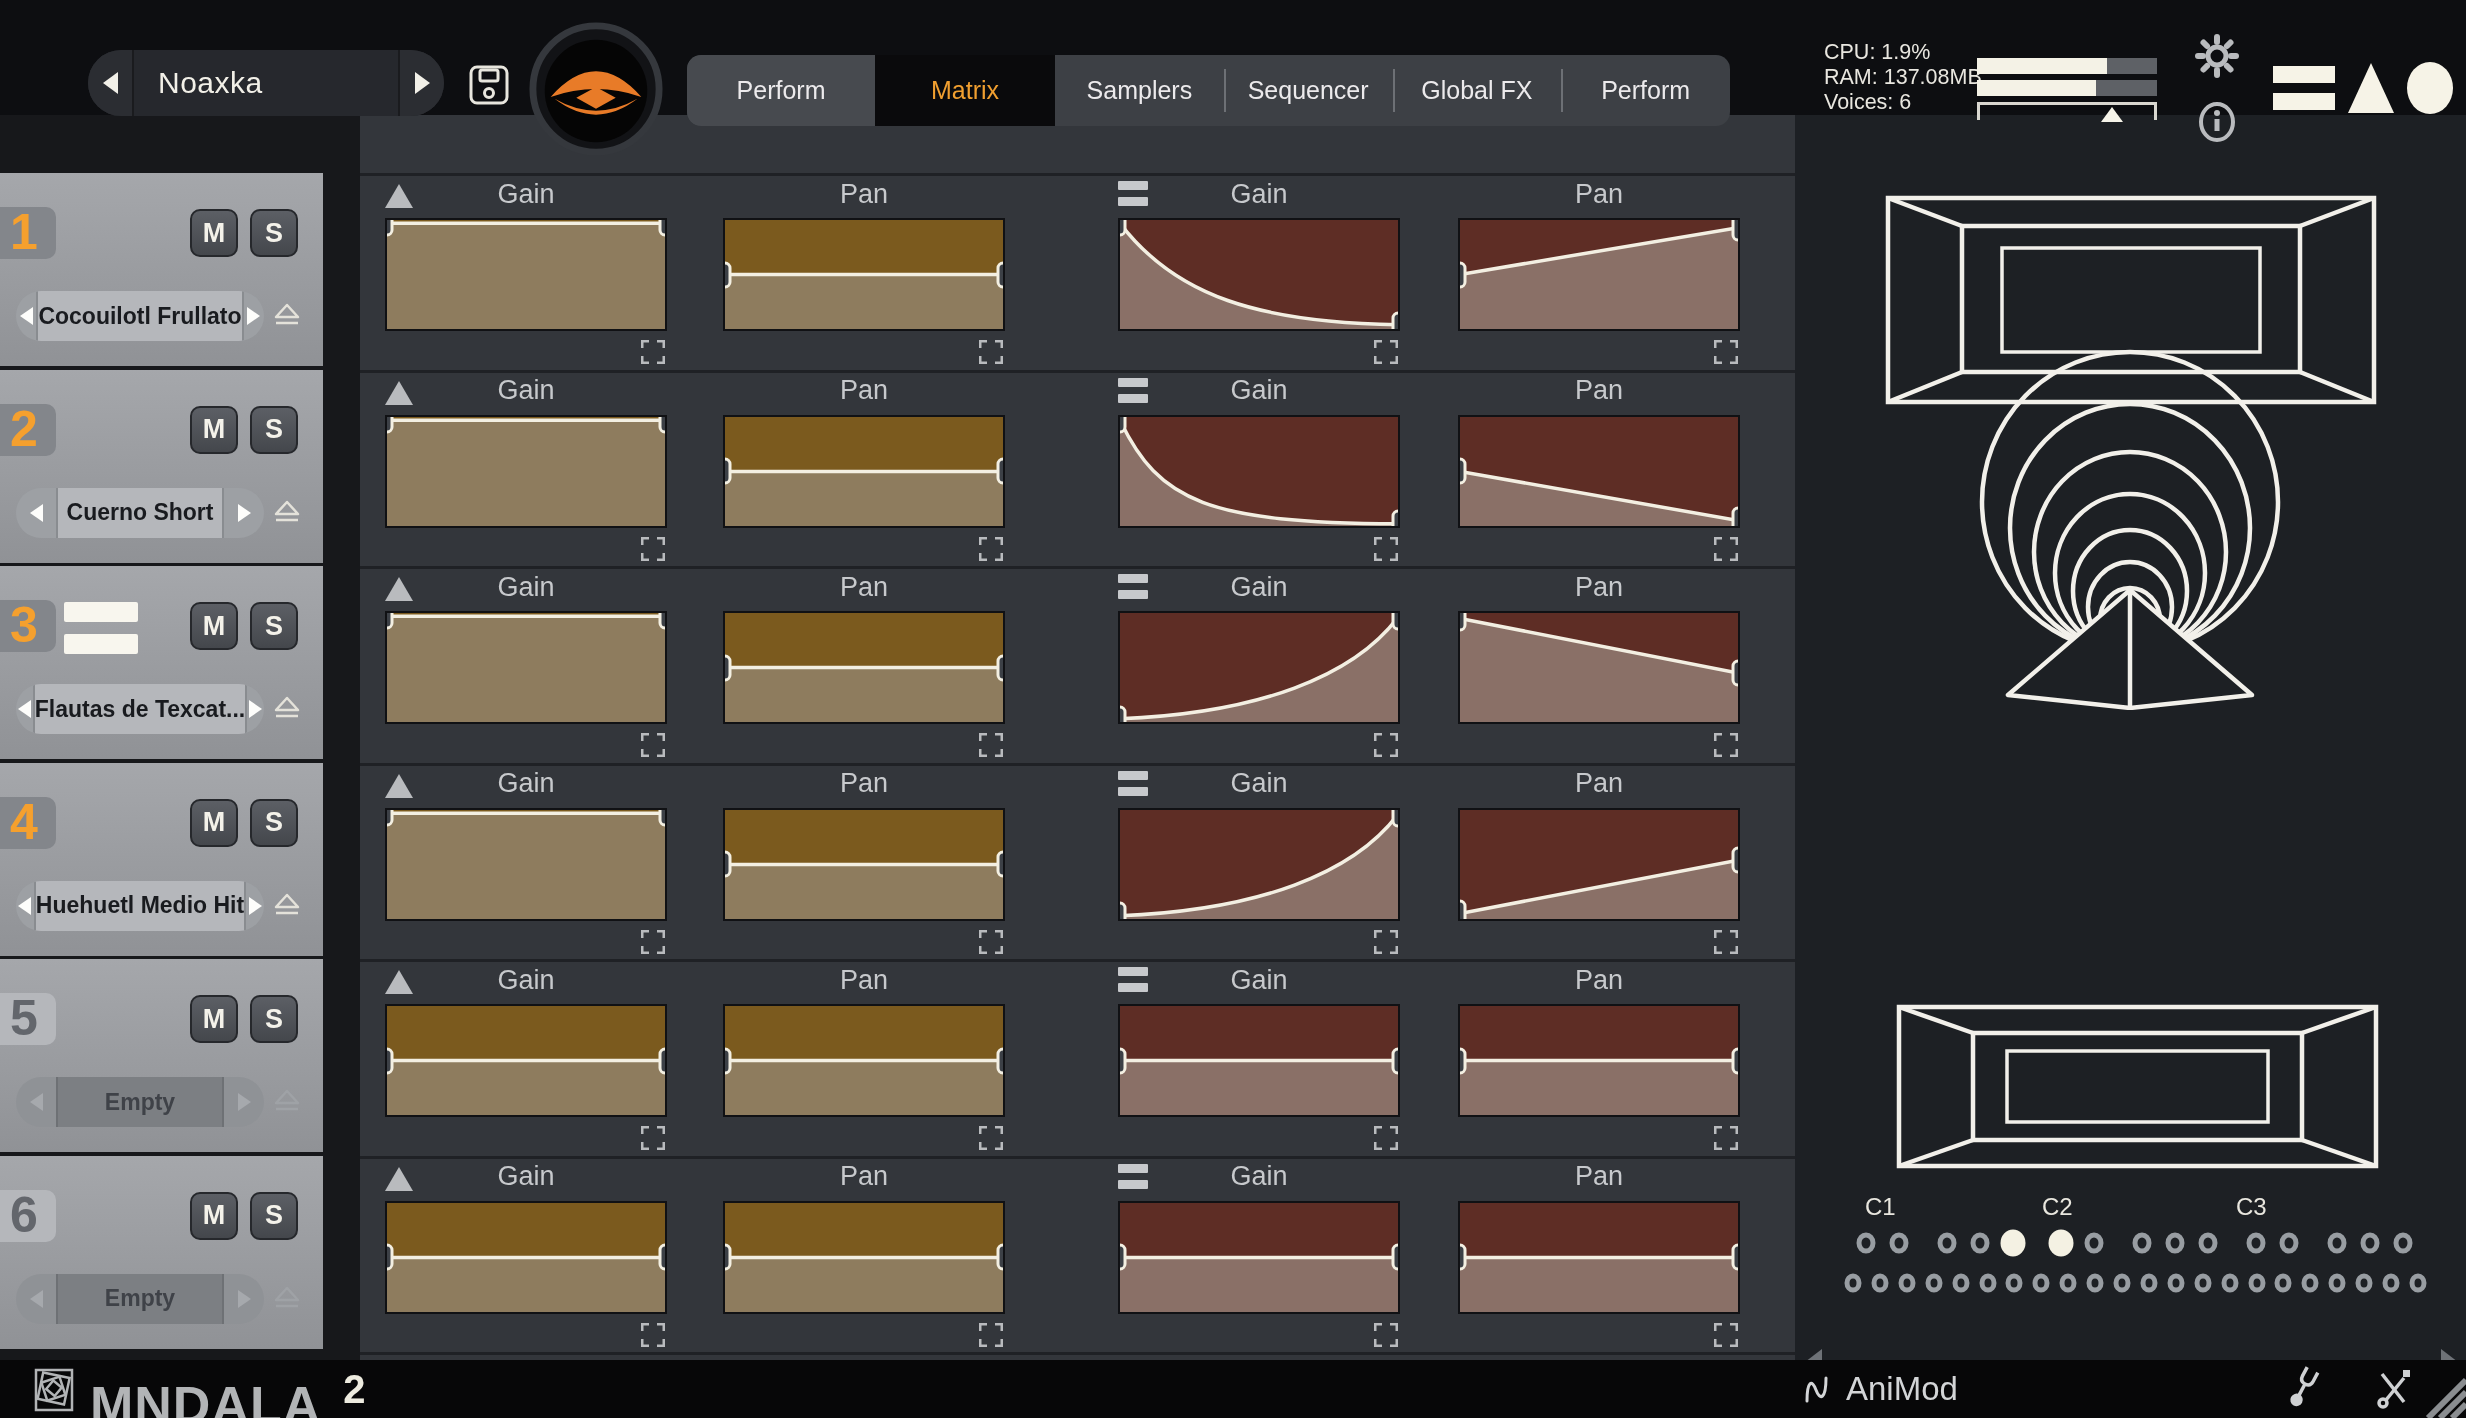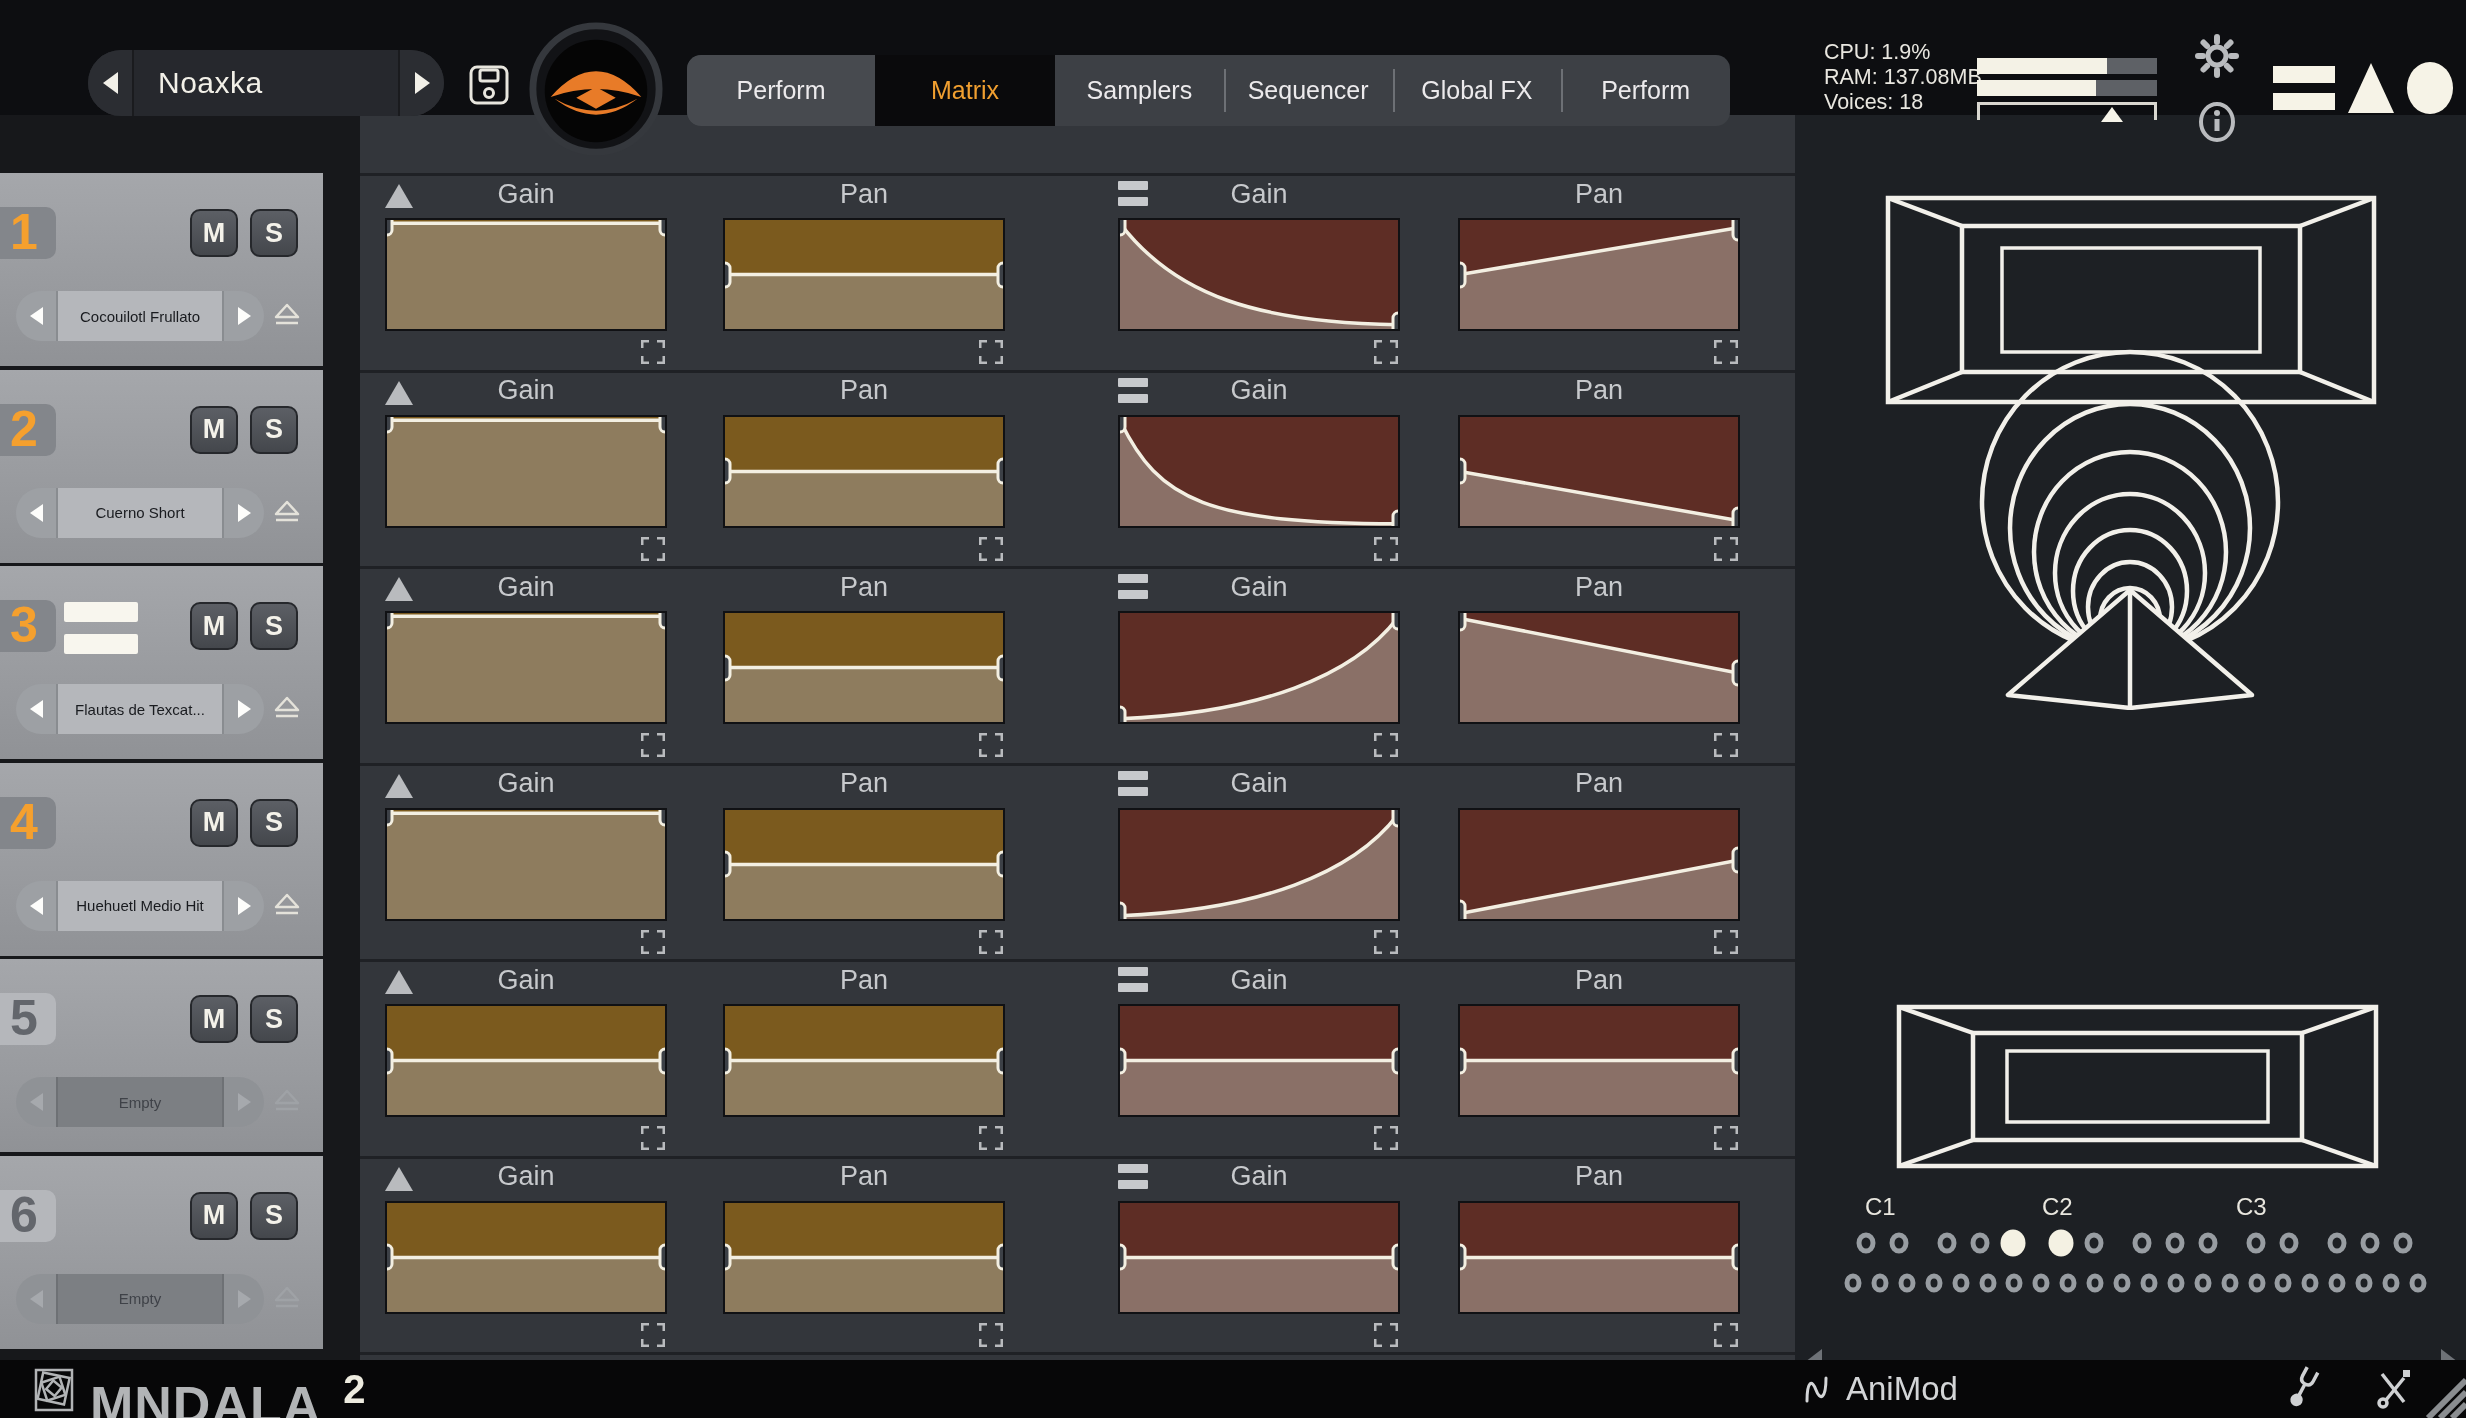--- a/index.html
+++ b/index.html
@@ -45,21 +45,21 @@
   .slot-num{position:absolute;left:10px;top:30px;font-size:50px;font-weight:700;color:#f5a02e;}
   .slot.empty .slot-num{color:#63666c;}
   .sel-bars{position:absolute;left:64px;top:36px;display:flex;flex-direction:column;gap:12px;}
   .sel-bars i{display:block;width:74px;height:20px;background:#f8f6ee;border-radius:2px;}
   .ms-btn{position:absolute;top:36px;width:48px;height:48px;border-radius:10px;border:2.5px solid #26282c;background:linear-gradient(#5c5f65,#44474c);color:#f4f2ea;font-size:27px;font-weight:600;display:flex;align-items:center;justify-content:center;cursor:pointer;padding:0;}
   .ms-btn.m{left:190px;}
   .ms-btn.s{left:250px;}
   .pill{position:absolute;left:16px;top:118px;width:248px;height:50px;border-radius:25px;display:flex;overflow:hidden;}
   .pill .seg{display:flex;align-items:center;justify-content:center;}
   .pill .arr{width:40px;background:#9da0a4;cursor:pointer;border:none;padding:0;}
-  .pill .lab{flex:1;background:#b5b7bb;font-size:15px;font-weight:400;color:#191b1f;border-left:2px solid #898c90;border-right:2px solid #898c90;white-space:nowrap;}
+  .pill .lab{flex:1;background:#b5b7bb;font-size:23px;font-weight:700;color:#191b1f;border-left:2px solid #898c90;border-right:2px solid #898c90;white-space:nowrap;}
   .pill .tri-l2{width:0;height:0;border-top:9px solid transparent;border-bottom:9px solid transparent;border-right:13px solid #fdfdfb;}
   .pill .tri-r2{width:0;height:0;border-top:9px solid transparent;border-bottom:9px solid transparent;border-left:13px solid #fdfdfb;}
   .slot.empty .pill .arr{background:#8f9296;}
   .slot.empty .pill .lab{background:#7c7f83;color:#3f4248;border-color:#6e7175;}
   .slot.empty .pill .tri-l2{border-right-color:#a6a9ad;}
   .slot.empty .pill .tri-r2{border-left-color:#a6a9ad;}
   .eject{position:absolute;left:274px;top:130px;background:none;border:none;padding:0;cursor:pointer;}
 
   
   #matrix{position:absolute;left:360px;top:115px;width:1435px;height:1245px;background:#33363b;}
@@ -133,21 +133,21 @@
         <div class="tab active">Matrix</div>
         <div class="tab plain">Samplers</div>
         <div class="tab plain sep">Sequencer</div>
         <div class="tab plain sep">Global FX</div>
         <div class="tab plain sep">Perform</div>
       </nav>
 
     <div id="stats">
       <div>CPU: 1.9%</div>
       <div>RAM: 137.08MB</div>
-      <div>Voices: 18</div>
+      <div>Voices: 6</div>
     </div>
 
     <div id="meters">
       <div class="meter">
           <div class="fill" id="cpu-fill" style="width: 72%;"></div>
         </div>
       <div class="meter">
           <div class="fill" id="ram-fill" style="width: 66%;"></div>
         </div>
       <div id="vslider">

